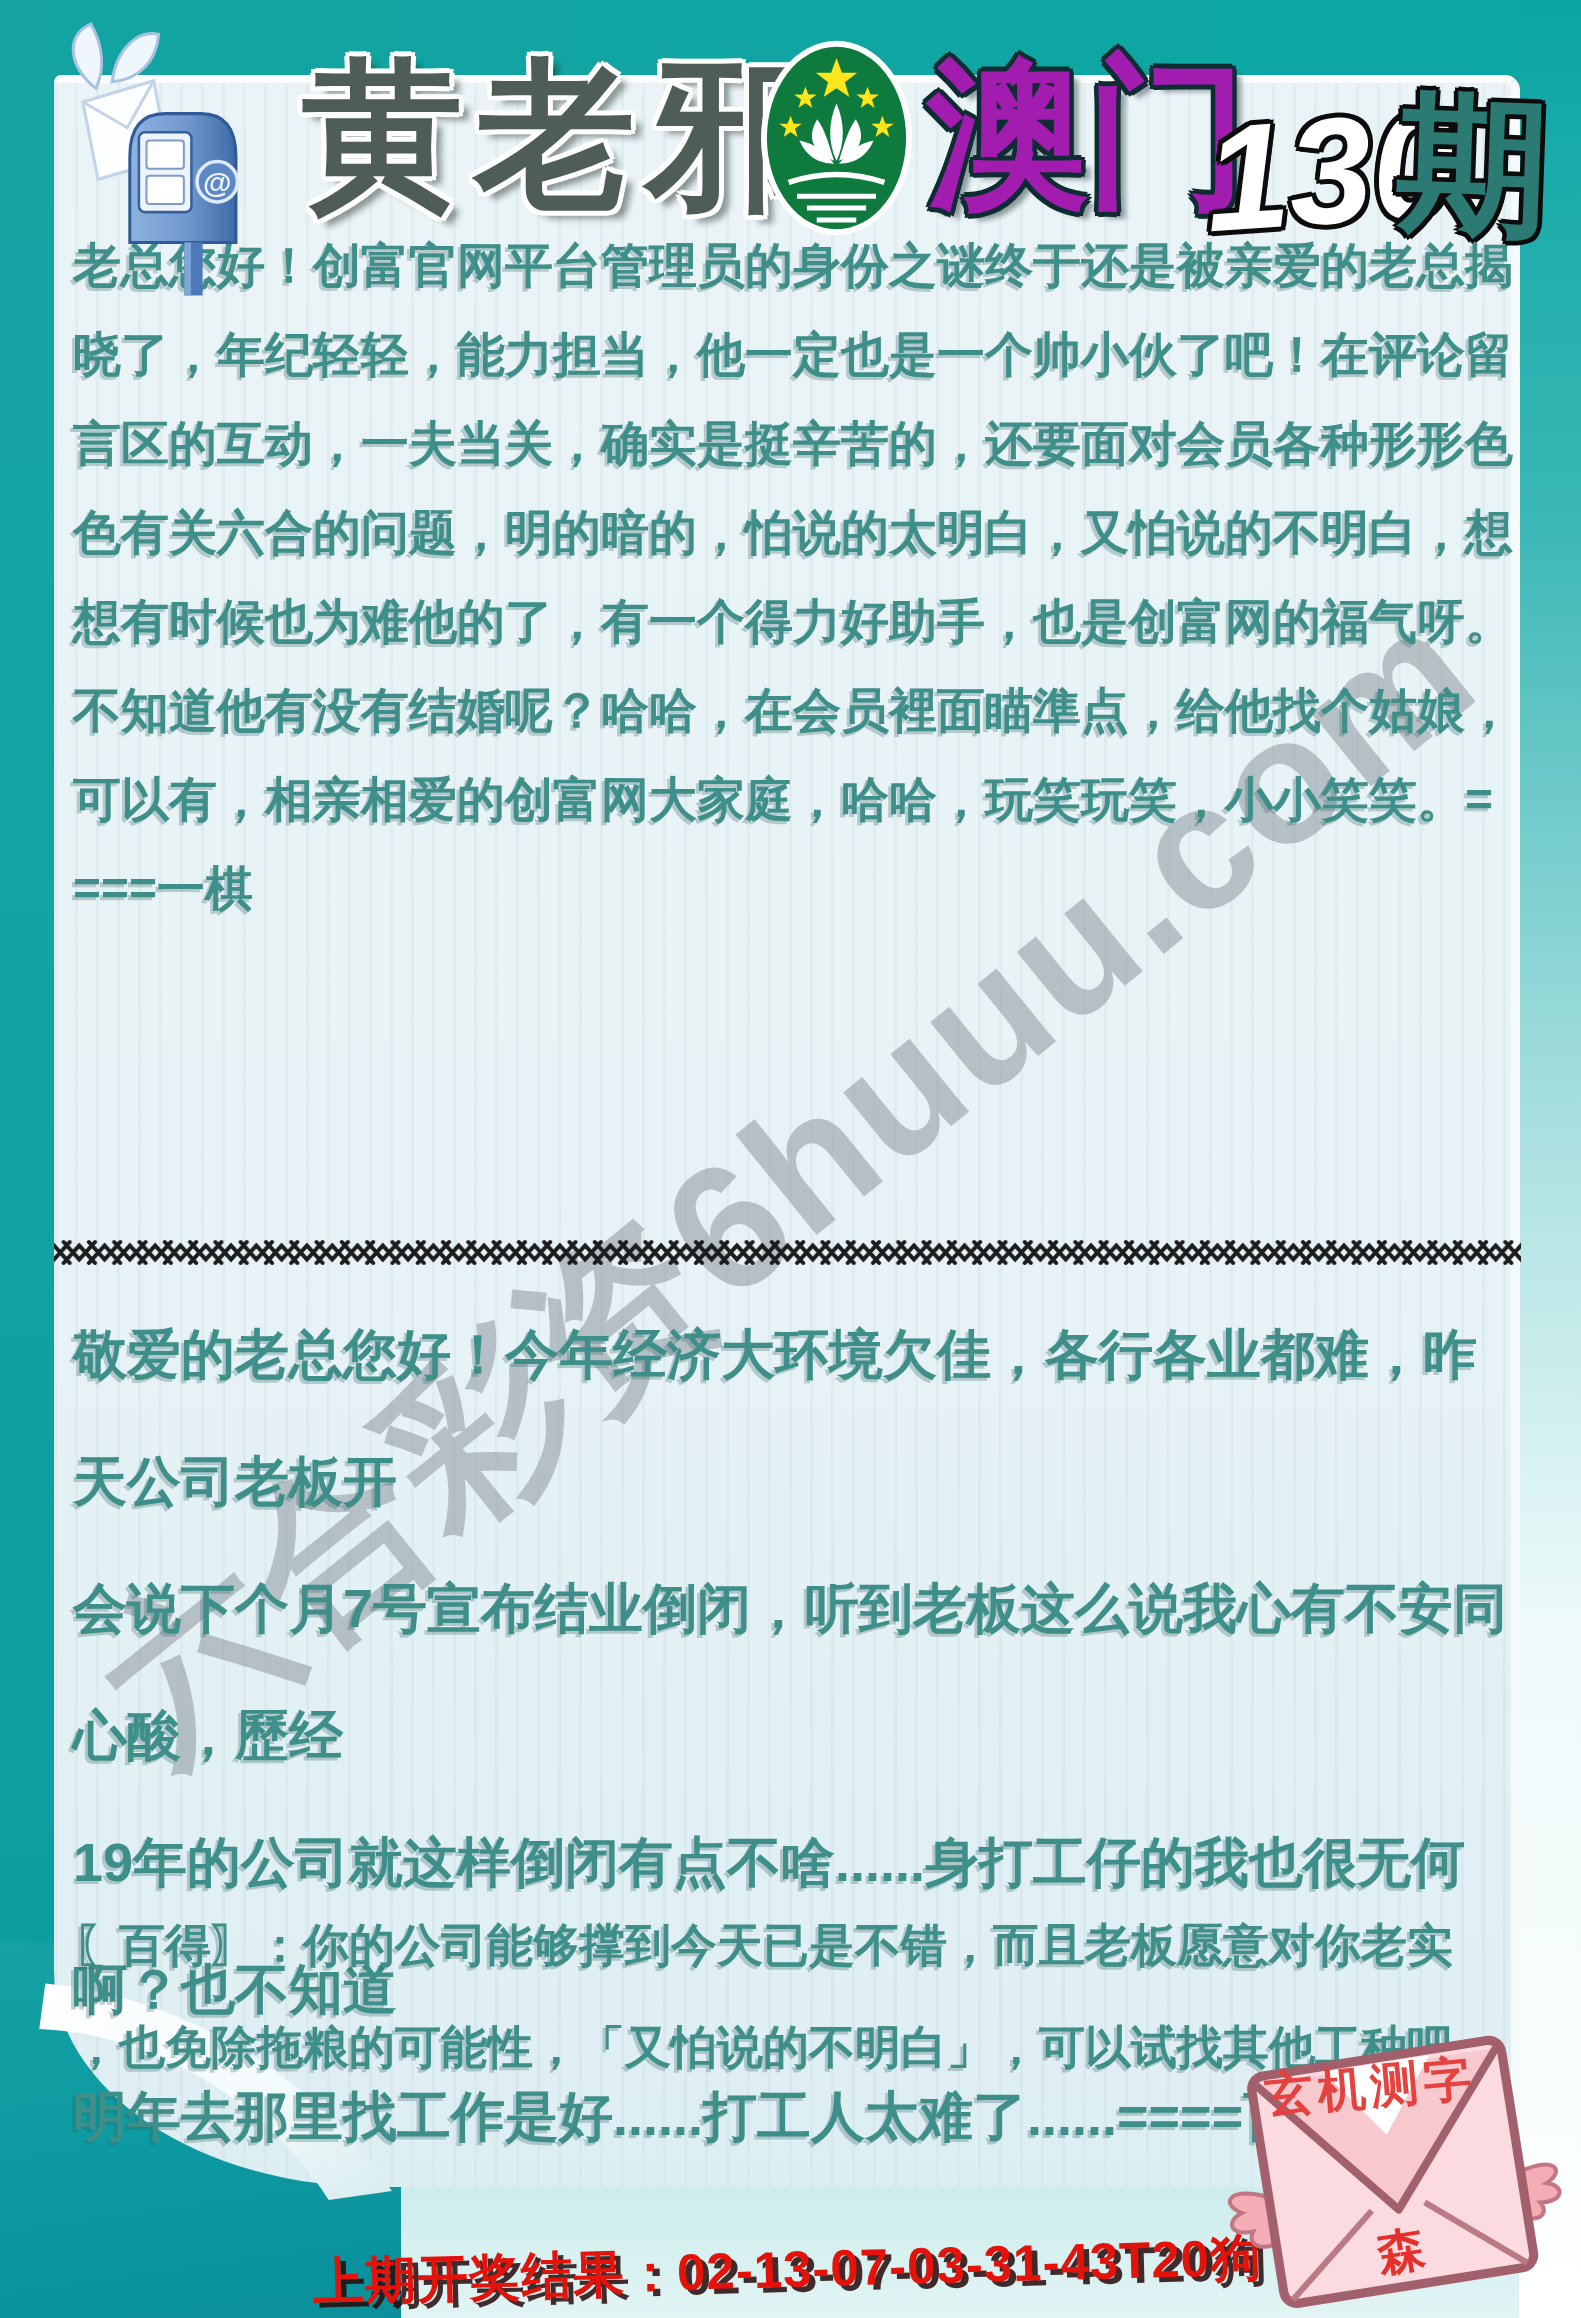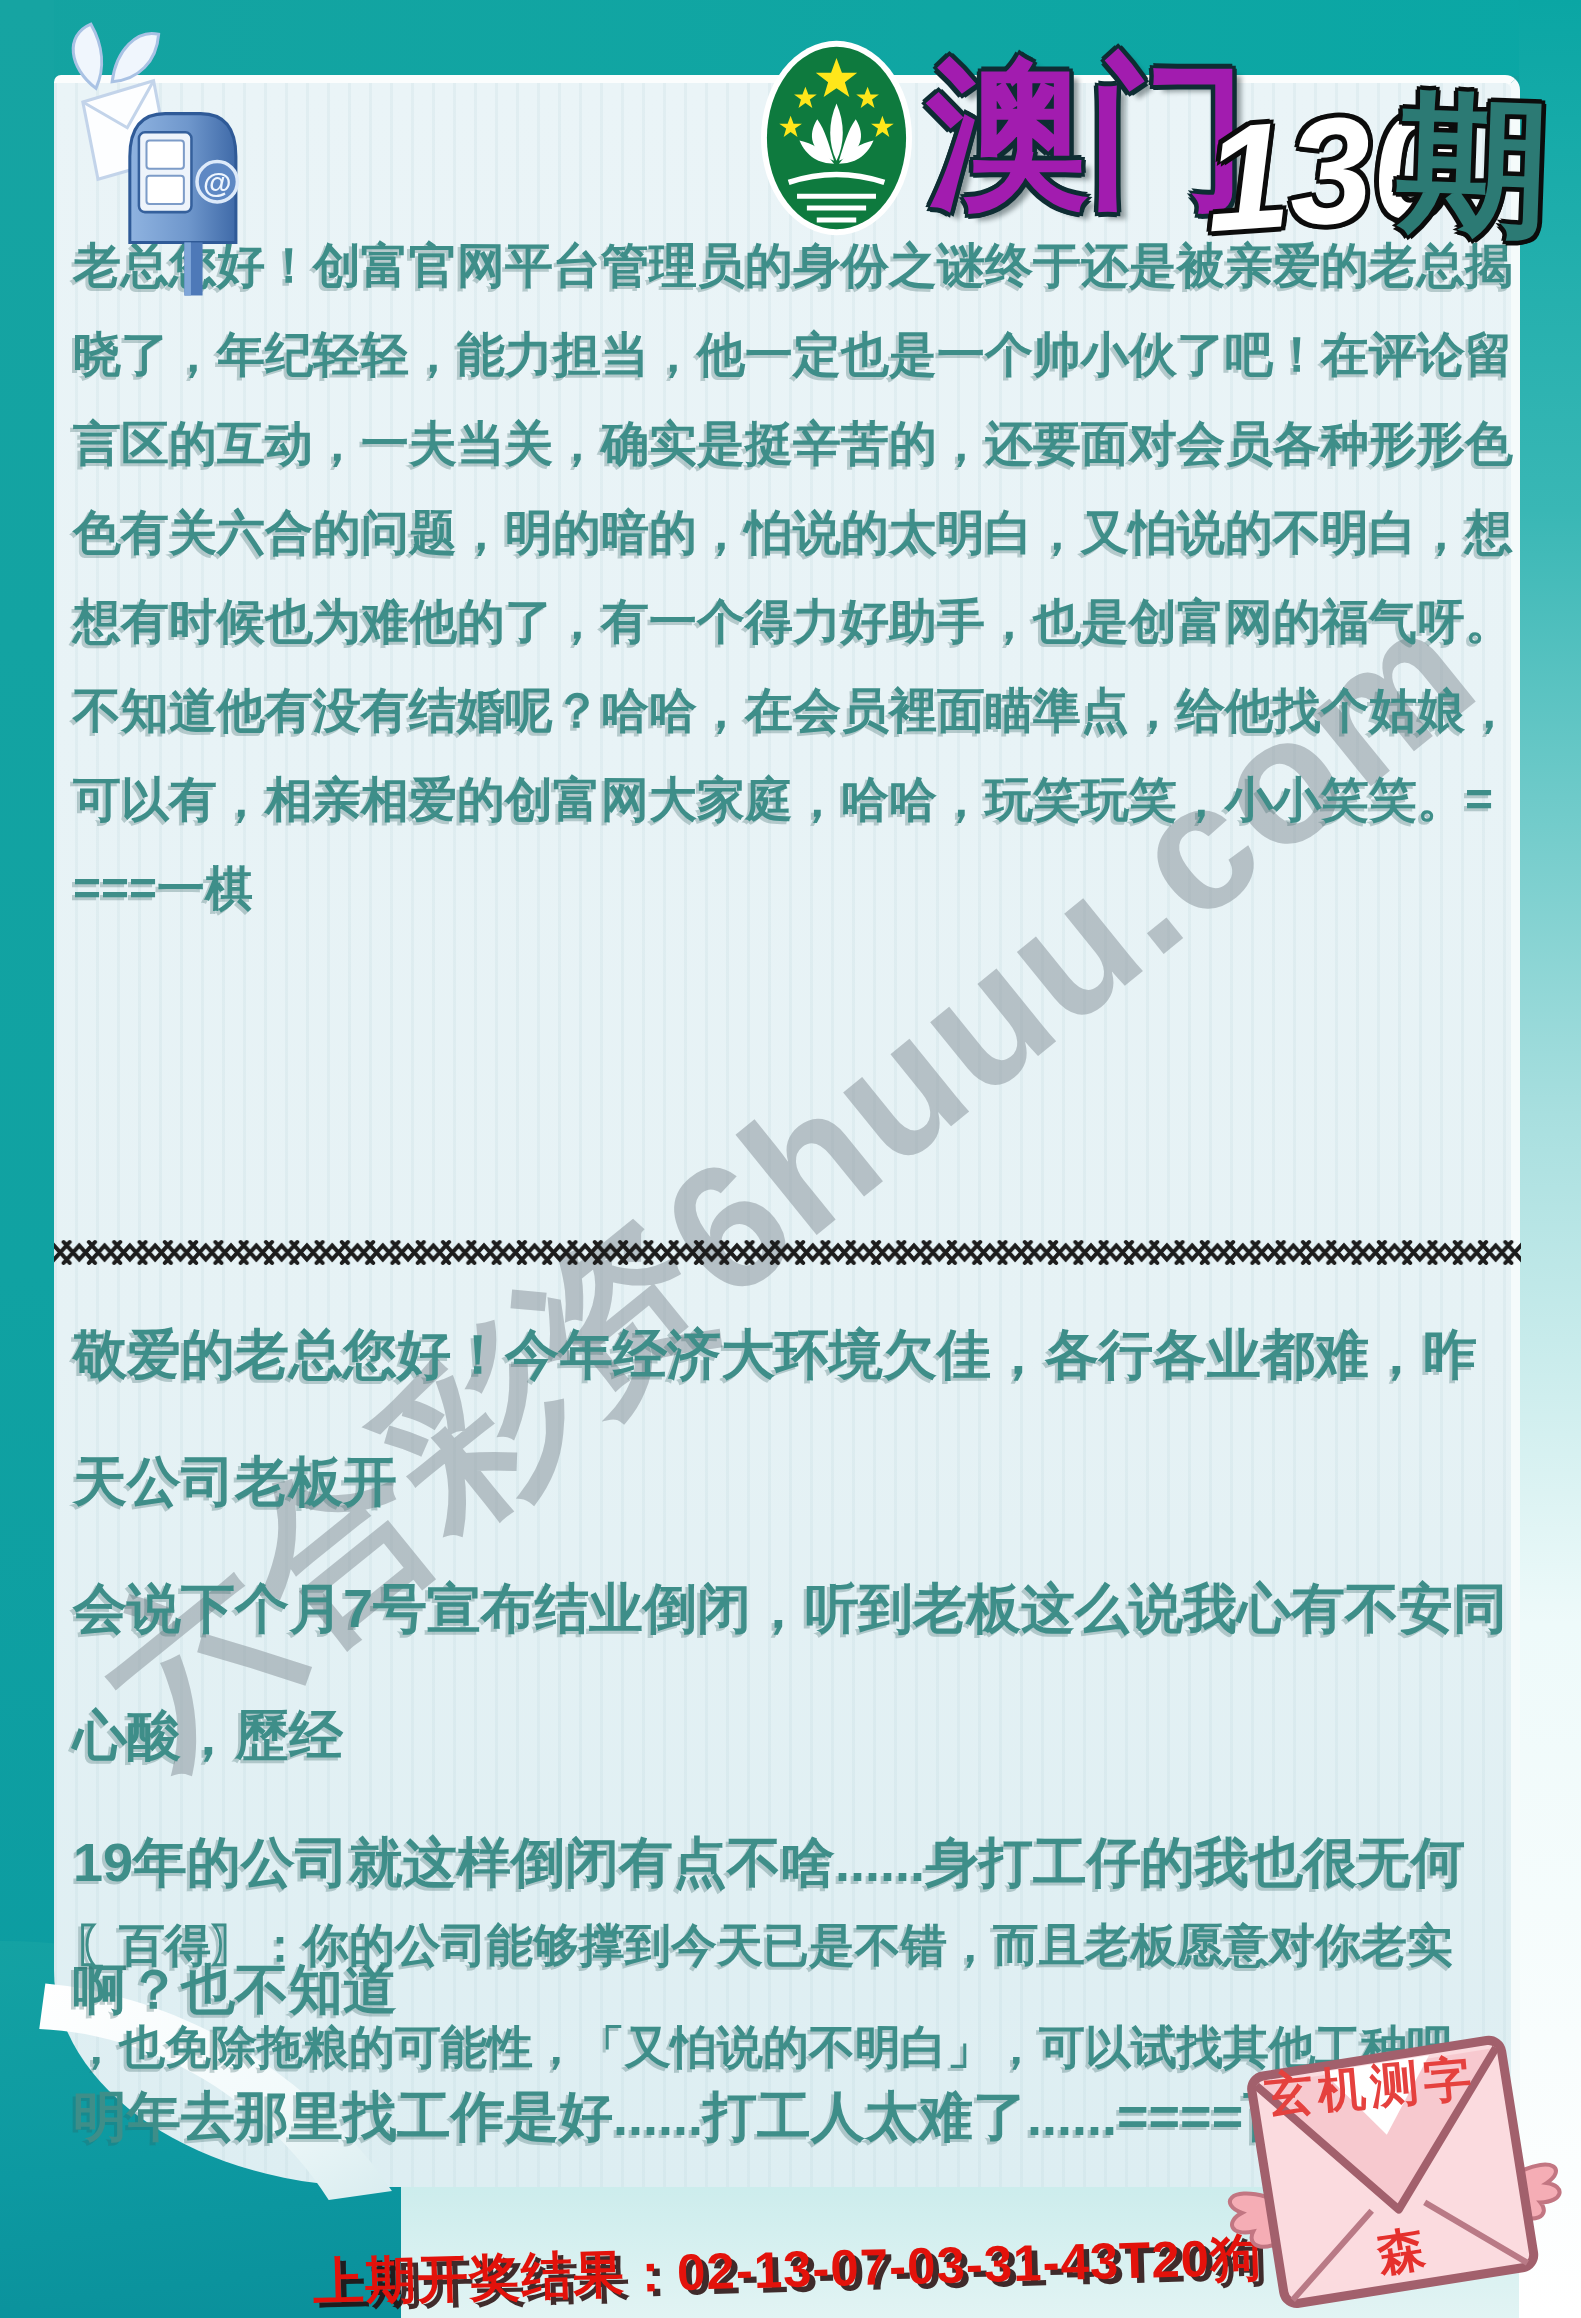--- a/index.html
+++ b/index.html
@@ -118,20 +118,21 @@
     <path d="M185 300 Q185 215 255 215 L325 215 Q395 215 395 300 L395 470 L185 470 Z" fill="url(#mbgrad)" stroke="#2f5a97" stroke-width="6"></path>
     <rect x="203" y="252" width="104" height="158" rx="12" fill="#eef4fb" stroke="#35609c" stroke-width="5"></rect>
     <rect x="218" y="268" width="74" height="56" rx="6" fill="#ffffff" stroke="#7d9cc8" stroke-width="4"></rect>
     <rect x="218" y="338" width="74" height="56" rx="6" fill="#ffffff" stroke="#7d9cc8" stroke-width="4"></rect>
     <circle cx="358" cy="350" r="40" fill="#5e88c4" stroke="#ddeafa" stroke-width="7"></circle>
     <text x="358" y="372" text-anchor="middle" font-size="58" font-weight="bold" fill="#eef5fe">@</text>
     <rect x="293" y="470" width="36" height="105" fill="#4e79b8"></rect>
     <rect x="293" y="470" width="13" height="105" fill="#7fa6d8"></rect>
   </svg>
 
+  <div class="hdr-title">黄老邪</div>
 
   <svg class="macau-logo" viewBox="0 0 310 400">
     <ellipse cx="155" cy="200" rx="153" ry="197" fill="#ffffff"></ellipse>
     <ellipse cx="155" cy="200" rx="141" ry="185" fill="#0e7a3e"></ellipse>
     <path d="M155 38 L166 68 L197 68 L172 87 L181 117 L155 99 L129 117 L138 87 L113 68 L144 68 Z" fill="#ffe61a"></path>
     <path d="M92 96 L98 112 L115 112 L101 122 L106 139 L92 129 L78 139 L83 122 L69 112 L86 112 Z" fill="#ffe61a"></path>
     <path d="M218 96 L224 112 L241 112 L227 122 L232 139 L218 129 L204 139 L209 122 L195 112 L212 112 Z" fill="#ffe61a"></path>
     <path d="M62 155 L68 171 L85 171 L71 181 L76 198 L62 188 L48 198 L53 181 L39 171 L56 171 Z" fill="#ffe61a"></path>
     <path d="M248 155 L254 171 L271 171 L257 181 L262 198 L248 188 L234 198 L239 181 L225 171 L242 171 Z" fill="#ffe61a"></path>
     <path d="M155 130 C138 168 138 212 155 246 C172 212 172 168 155 130 Z" fill="#ffffff"></path>

